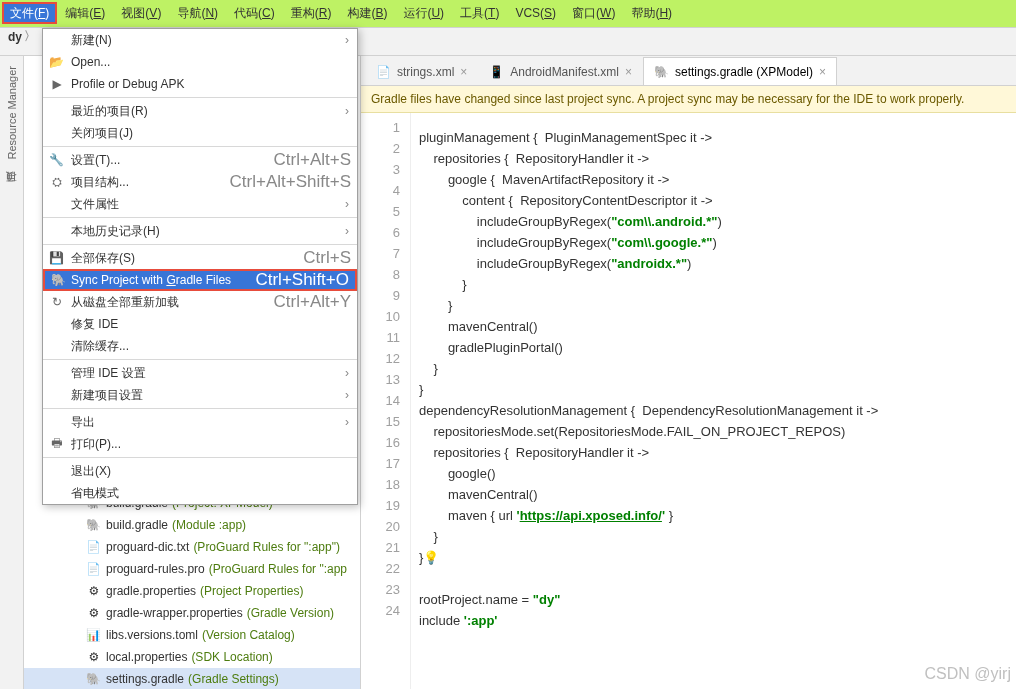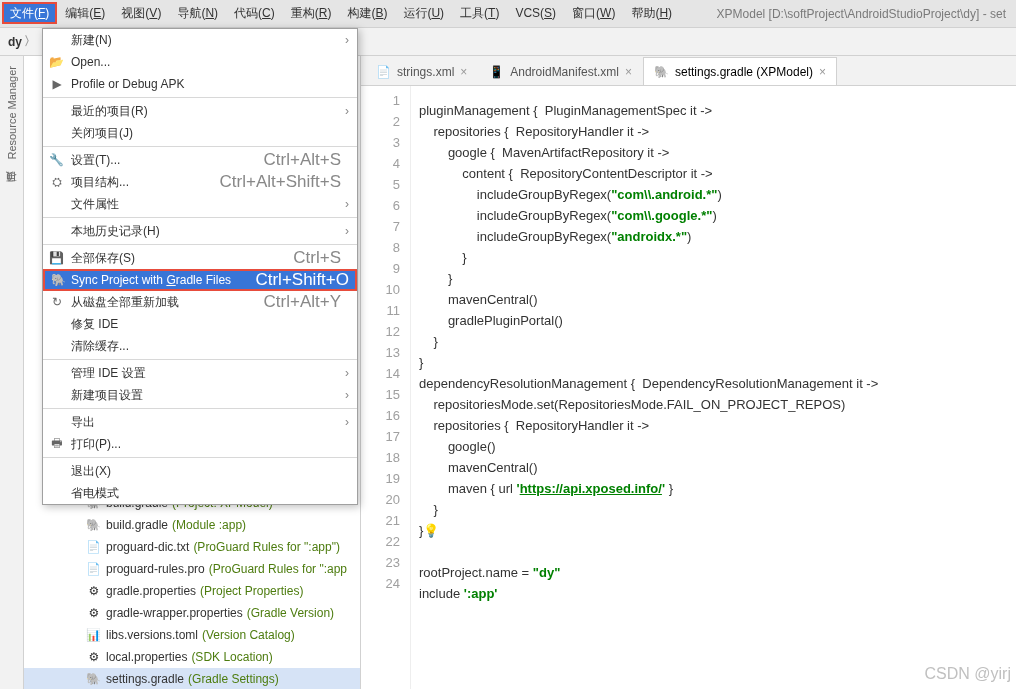--- a/index.html
+++ b/index.html
@@ -1,28 +1,28 @@
 <!DOCTYPE html>
 <html><head>
 <meta charset="utf-8">
 <style>
 * { margin:0; padding:0; box-sizing:border-box; font-family:"Microsoft YaHei",-apple-system,sans-serif; }
 body { background:#fff; color:#333; font-size:12px; overflow:hidden; width:1016px; height:689px; position:relative; }
-.menubar { height:28px; display:flex; align-items:center; border-bottom:1px solid #d1d1d1; background:#e5e5e5; padding:0 2px; }
+.menubar { height:28px; display:flex; align-items:center; border-bottom:1px solid #d1d1d1; background:#bef264; padding:0 2px; }
 .menu-item { padding:4px 8px; cursor:pointer; white-space:nowrap; }
 .menu-item.active { background:#3875d7; color:#fff; border:2px solid #e74c3c; padding:2px 6px; }
 .menubar .title { margin-left:auto; color:#7a7a7a; padding-right:8px; white-space:nowrap; overflow:hidden; }
-.toolbar-row { height:28px; display:flex; align-items:center; border-bottom:1px solid #d1d1d1; background:#f2f2f2; padding-left:8px; }
+.toolbar-row { height:28px; display:flex; align-items:flex-start; border-bottom:1px solid #d1d1d1; background:#f2f2f2; padding-left:8px; }
 .breadcrumb { font-weight:bold; display:flex; align-items:center; }
 .breadcrumb-sep { margin:0 2px; color:#999; }
 .main { display:flex; height:calc(100% - 56px); }
 .left-rail { width:24px; background:#f2f2f2; border-right:1px solid #d1d1d1; display:flex; flex-direction:column; align-items:center; padding-top:10px; gap:30px; }
 .left-rail .rail-label { writing-mode:vertical-rl; transform:rotate(180deg); color:#666; font-size:11px; white-space:nowrap; display:flex; align-items:center; gap:4px; }
 .dropdown { position:absolute; left:42px; top:28px; width:316px; background:#fff; border:1px solid #a0a0a0; box-shadow:2px 2px 8px rgba(0,0,0,.25); z-index:100; }
-.dropdown .row { display:flex; align-items:center; height:22px; padding:0 16px 0 28px; position:relative; cursor:pointer; }
+.dropdown .row { display:flex; align-items:center; height:22px; padding:0 6px 0 28px; position:relative; cursor:pointer; }
 .dropdown .row.highlight { background:#3875d7; color:#fff; border:2px solid #e74c3c; height:22px; padding:0 6px 0 26px; }
 .dropdown .row .icon { position:absolute; left:6px; width:16px; text-align:center; color:#666; }
 .dropdown .row.highlight .icon { color:#fff; }
 .dropdown .row .shortcut { margin-left:auto; color:#888; font-size:17px; }
 .dropdown .row.highlight .shortcut { color:#fff; }
 .dropdown .sep { height:1px; background:#d8d8d8; margin:2px 0; }
 .dropdown .sub { position:absolute; right:8px; color:#888; }
 .tree { width:336px; background:#fff; overflow:hidden; font-size:12px; padding-top:392px; }
 .tree-row { display:flex; align-items:center; height:22px; padding-left:28px; white-space:nowrap; cursor:pointer; }
 .tree-row.selected { background:#d6e3f6; }
@@ -45,21 +45,20 @@
 .bulb { color:#f4b400; }
 .watermark { position:absolute; right:5px; bottom:6px; color:#c0c0c0; font-size:16px; }
 .u { text-decoration:underline; }
 </style>
 </head>
 <body>
 
 <div class="menubar">
 
   <span id="menubar-items"><span class="menu-item active">文件(<span class="u">F</span>)</span><span class="menu-item">编辑(<span class="u">E</span>)</span><span class="menu-item">视图(<span class="u">V</span>)</span><span class="menu-item">导航(<span class="u">N</span>)</span><span class="menu-item">代码(<span class="u">C</span>)</span><span class="menu-item">重构(<span class="u">R</span>)</span><span class="menu-item">构建(<span class="u">B</span>)</span><span class="menu-item">运行(<span class="u">U</span>)</span><span class="menu-item">工具(<span class="u">T</span>)</span><span class="menu-item">VCS(<span class="u">S</span>)</span><span class="menu-item">窗口(<span class="u">W</span>)</span><span class="menu-item">帮助(<span class="u">H</span>)</span></span>
-  <span class="title">XPModel [D:\softProject\AndroidStudioProject\dy] - set</span>
 </div>
 
 <div class="toolbar-row">
   <span class="breadcrumb">
     <span>dy</span>
     <span class="breadcrumb-sep">〉</span>
   </span>
 </div>
 
 <div class="main">
@@ -146,20 +145,21 @@
           <span>📱</span>
           <span>AndroidManifest.xml</span>
           <span class="close">×</span>
         </div>
         <div class="tab active">
           <span>🐘</span>
           <span>settings.gradle (XPModel)</span>
           <span class="close">×</span>
         </div>
       </div>
+    <div class="notice">Gradle files have changed since last project sync. A project sync may be necessary for the IDE to work properly.</div>
     <div class="code">
       <div class="gutter" id="gutter">1<br>2<br>3<br>4<br>5<br>6<br>7<br>8<br>9<br>10<br>11<br>12<br>13<br>14<br>15<br>16<br>17<br>18<br>19<br>20<br>21<br>22<br>23<br>24<br></div>
       <div class="lines" id="lines">pluginManagement {  PluginManagementSpec it -&gt;
     repositories {  RepositoryHandler it -&gt;
         google {  MavenArtifactRepository it -&gt;
             content {  RepositoryContentDescriptor it -&gt;
                 includeGroupByRegex(<span class="str">"com\\.android.*"</span>)
                 includeGroupByRegex(<span class="str">"com\\.google.*"</span>)
                 includeGroupByRegex(<span class="str">"androidx.*"</span>)
             }

